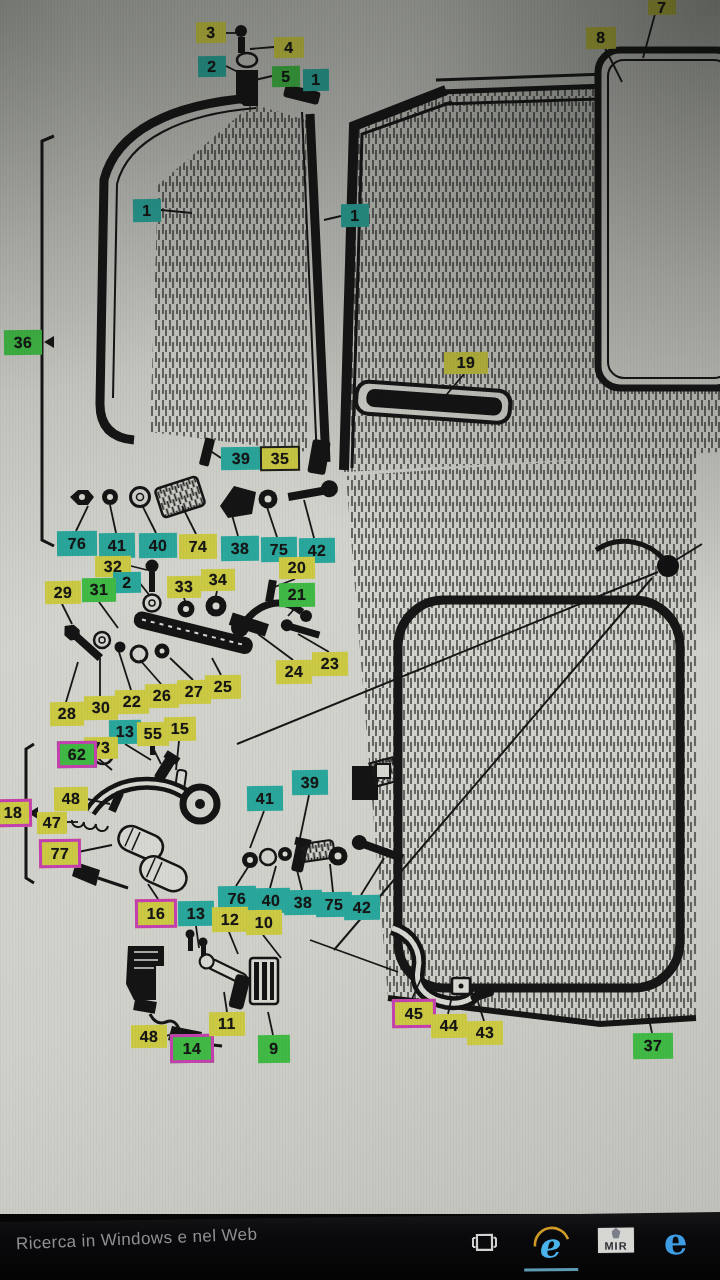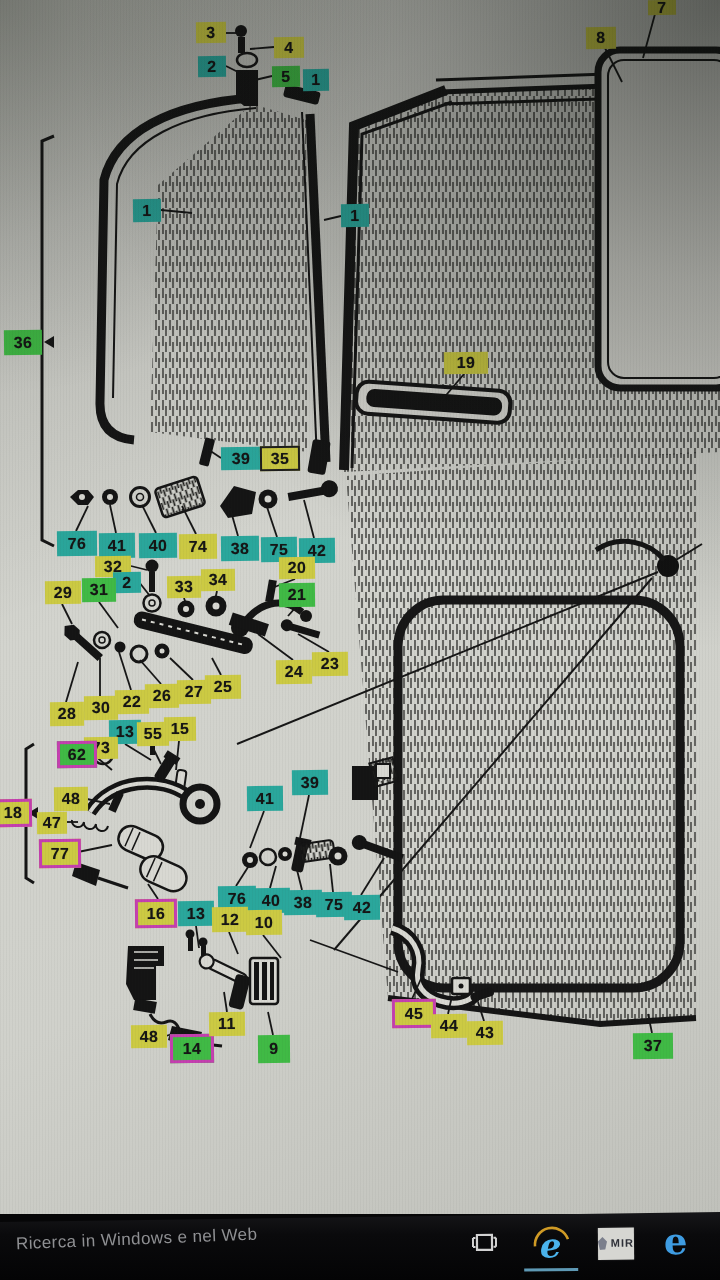--- a/index.html
+++ b/index.html
@@ -43,23 +43,23 @@
   }
   .taskbar-inner { position:absolute; inset:0; transform:rotate(-.5deg); }
   .search-text {
     position:absolute; left:16px; top:16px; width:330px;
     color:#8f9093; font-size:17px; letter-spacing:.4px;
     transform:rotate(-1.8deg); cursor:text; white-space:nowrap;
   }
   .tb-icon { position:absolute; top:20px; }
   .ie-underline { position:absolute; left:524px; top:60px; width:54px; height:3px; background:#6fb4d4; opacity:.85; }
   .mir-box {
-    position:absolute; left:598px; top:20px; width:36px; height:32px;
-    background:#d6d6d2; display:flex; flex-direction:row;
-    align-items:center; justify-content:space-between; box-shadow:0 0 2px rgba(255,255,255,.2);
+    position:absolute; left:598px; top:20px; width:36px; height:25px;
+    background:#d6d6d2; display:flex; flex-direction:column;
+    align-items:center; justify-content:flex-end; box-shadow:0 0 2px rgba(255,255,255,.2);
   }
   .mir-emblem { width:9px; height:13px; background:#7b7f8c; margin-bottom:1px; clip-path:polygon(50% 0,100% 35%,80% 100%,20% 100%,0 35%); }
   .mir-text { font-size:11px; font-weight:bold; color:#2e3038; letter-spacing:1px; line-height:1.2; }
   .e-glyph { font-weight:bold; font-size:37px; line-height:1; font-family:"DejaVu Serif", serif; }
   .ie-glyph { color:#4ab3ec; font-style:italic; }
   .edge-glyph { color:#3e9ce2; }
 </style>
 </head>
 <body>
 

